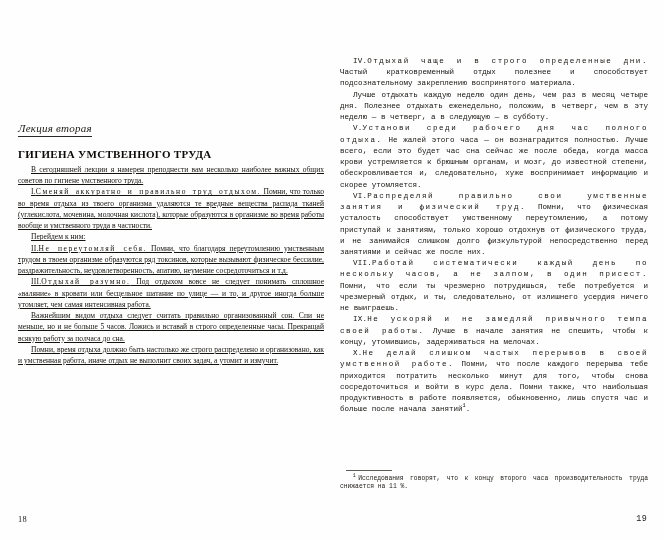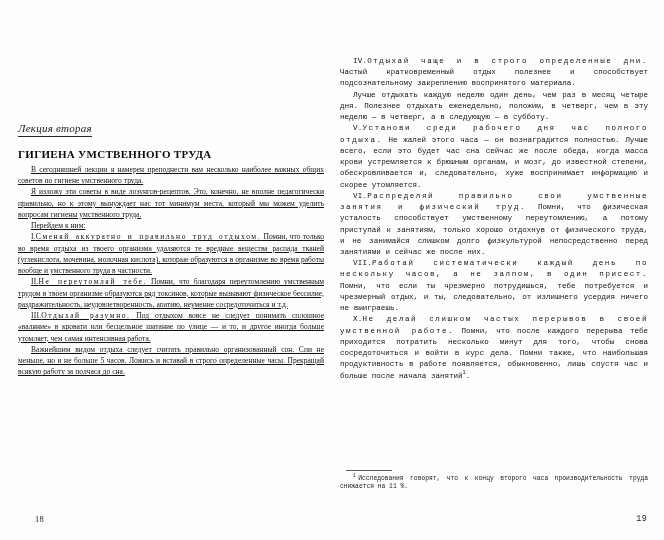--- a/index.html
+++ b/index.html
@@ -123,54 +123,54 @@
   }
 
   
   .folio {
     position: absolute;
     bottom: 16px;
     font-size: 8.4px;
     color: #1a1714;
     letter-spacing: 0.3px;
   }
-  .folio-left { left: 35px; text-align: center; }
+  .folio-left { left: 18px; text-align: center; }
   .folio-right { right: 17px; }
 </style>
 </head>
 <body>
 
 <div class="spread">
 
   <div class="page page-left">
 
     <div class="col" style="top:118px;">
       <div>
         <span class="lecture-label">Лекция вторая</span>
       </div>
       <h1 class="chapter-title">ГИГИЕНА УМСТВЕННОГО ТРУДА</h1>
     </div>
 
     <div class="col" style="top:164px;text-decoration:underline;">
 
       <p class="body">В сегодняшней лекции я намерен преподнести вам несколько наиболее важных общих советов по гигиене умственного труда.</p>
 
-      <p class="body">Я изложу эти советы в виде лозунгов-рецептов. Это, конечно, не вполне педагогически правильно, но к этому вынуждает нас тот минимум места, который мы можем уделить вопросам гигиены умственного труда.</p>
-
+
+
+      <p class="body"><span class="sp-num">I.</span><span class="sp">Сменяй аккуратно и правильно труд отдыхом.</span><span> Помни, что только во время отдыха из твоего организма удаляются те вредные вещества распада тканей (углекислота, мочевина, молочная кислота), которые образуются в организме во время работы вообще и умственного труда в частности.</span></p>
 
       <p class="body">Перейдем к ним:</p>
 
-      <p class="body"><span class="sp-num">I.</span><span class="sp">Сменяй аккуратно и правильно труд отдыхом.</span><span> Помни, что только во время отдыха из твоего организма удаляются те вредные вещества распада тканей (углекислота, мочевина, молочная кислота), которые образуются в организме во время работы вообще и умственного труда в частности.</span></p>
-
-      <p class="body"><span class="sp-num">II.</span><span class="sp">Не переутомляй тебе.</span><span> Помни, что благодаря переутомлению умственным трудом в твоем организме образуются ряд токсинов, которые вызывают физическое бессилие, раздражительность, неудовлетворенность, апатию, неумение сосредоточиться и т.д.</span></p>
+      <p class="body"><span class="sp-num">II.</span><span class="sp">Не переутомляй себя.</span><span> Помни, что благодаря переутомлению умственным трудом в твоем организме образуются ряд токсинов, которые вызывают физическое бессилие, раздражительность, неудовлетворенность, апатию, неумение сосредоточиться и т.д.</span></p>
 
       <p class="body"><span class="sp-num">III.</span><span class="sp">Отдыхай разумно.</span><span> Под отдыхом вовсе не следует понимать сплошное «валяние» в кровати или бесцельное шатание по улице — и то, и другое иногда больше утомляет, чем самая интенсивная работа.</span></p>
 
       <p class="body">Важнейшим видом отдыха следует считать правильно организованный сон. Спи не меньше, но и не больше 5 часов. Ложись и вставай в строго определенные часы. Прекращай всякую работу за полчаса до сна.</p>
 
+      <p class="body">Помни, время отдыха должно быть настолько же строго распределено и организовано, как и умственная работа, иначе отдых не выполнит своих задач, а утомит и измучит.</p>
 
     </div>
 
     <div class="folio folio-left">18</div>
   </div>
 
   <div class="page page-right">
 
     <div class="col" style="top:56px;">
 
@@ -178,20 +178,21 @@
 
       <p class="body">Лучше отдыхать каждую неделю один день, чем раз в месяц четыре дня. Полезнее отдыхать еженедельно, положим, в четверг, чем в эту неделю — в четверг, а в следующую — в субботу.</p>
 
       <p class="body"><span class="sp-num">V.</span><span class="sp">Установи среди рабочего дня час полного отдыха.</span><span> Не жалей этого часа — он вознаградится полностью. Лучше всего, если это будет час сна сейчас же после обеда, когда масса крови устремляется к брюшным органам, и мозг, до известной степени, обескровливается и, следовательно, хуже воспринимает информацию и скорее утомляется.</span></p>
 
       <p class="body"><span class="sp-num">VI.</span><span class="sp">Распределяй правильно свои умственные занятия и физический труд.</span><span> Помни, что физическая усталость способствует умственному переутомлению, а потому приступай к занятиям, только хорошо отдохнув от физического труда, и не занимайся слишком долго физкультурой непосредственно перед занятиями и сейчас же после них.</span></p>
 
       <p class="body"><span class="sp-num">VII.</span><span class="sp">Работай систематически каждый день по нескольку часов, а не залпом, в один присест.</span><span> Помни, что если ты чрезмерно потрудишься, тебе потребуется и чрезмерный отдых, и ты, следовательно, от излишнего усердия ничего не выиграешь.</span></p>
 
 
+      <p class="body"><span class="sp-num">IX.</span><span class="sp">Не ускоряй и не замедляй привычного темпа своей работы.</span><span> Лучше в начале занятия не спешить, чтобы к концу, утомившись, задерживаться на мелочах.</span></p>
 
       <p class="body"><span class="sp-num">X.</span><span class="sp">Не делай слишком частых перерывов в своей умственной работе.</span><span> Помни, что после каждого перерыва тебе приходится потратить несколько минут для того, чтобы снова сосредоточиться и войти в курс дела. Помни также, что наибольшая продуктивность в работе появляется, обыкновенно, лишь спустя час и больше после начала занятий</span><sup class="fn">1</sup><span>.</span></p>
 
 
     </div>
 
     <div class="footnote-wrap">
       <div class="footnote-rule"></div>
       <p class="footnote-text"><sup>1</sup><span>Исследования говорят, что к концу второго часа производительность труда снижается на 11 %.</span></p>
     </div>

